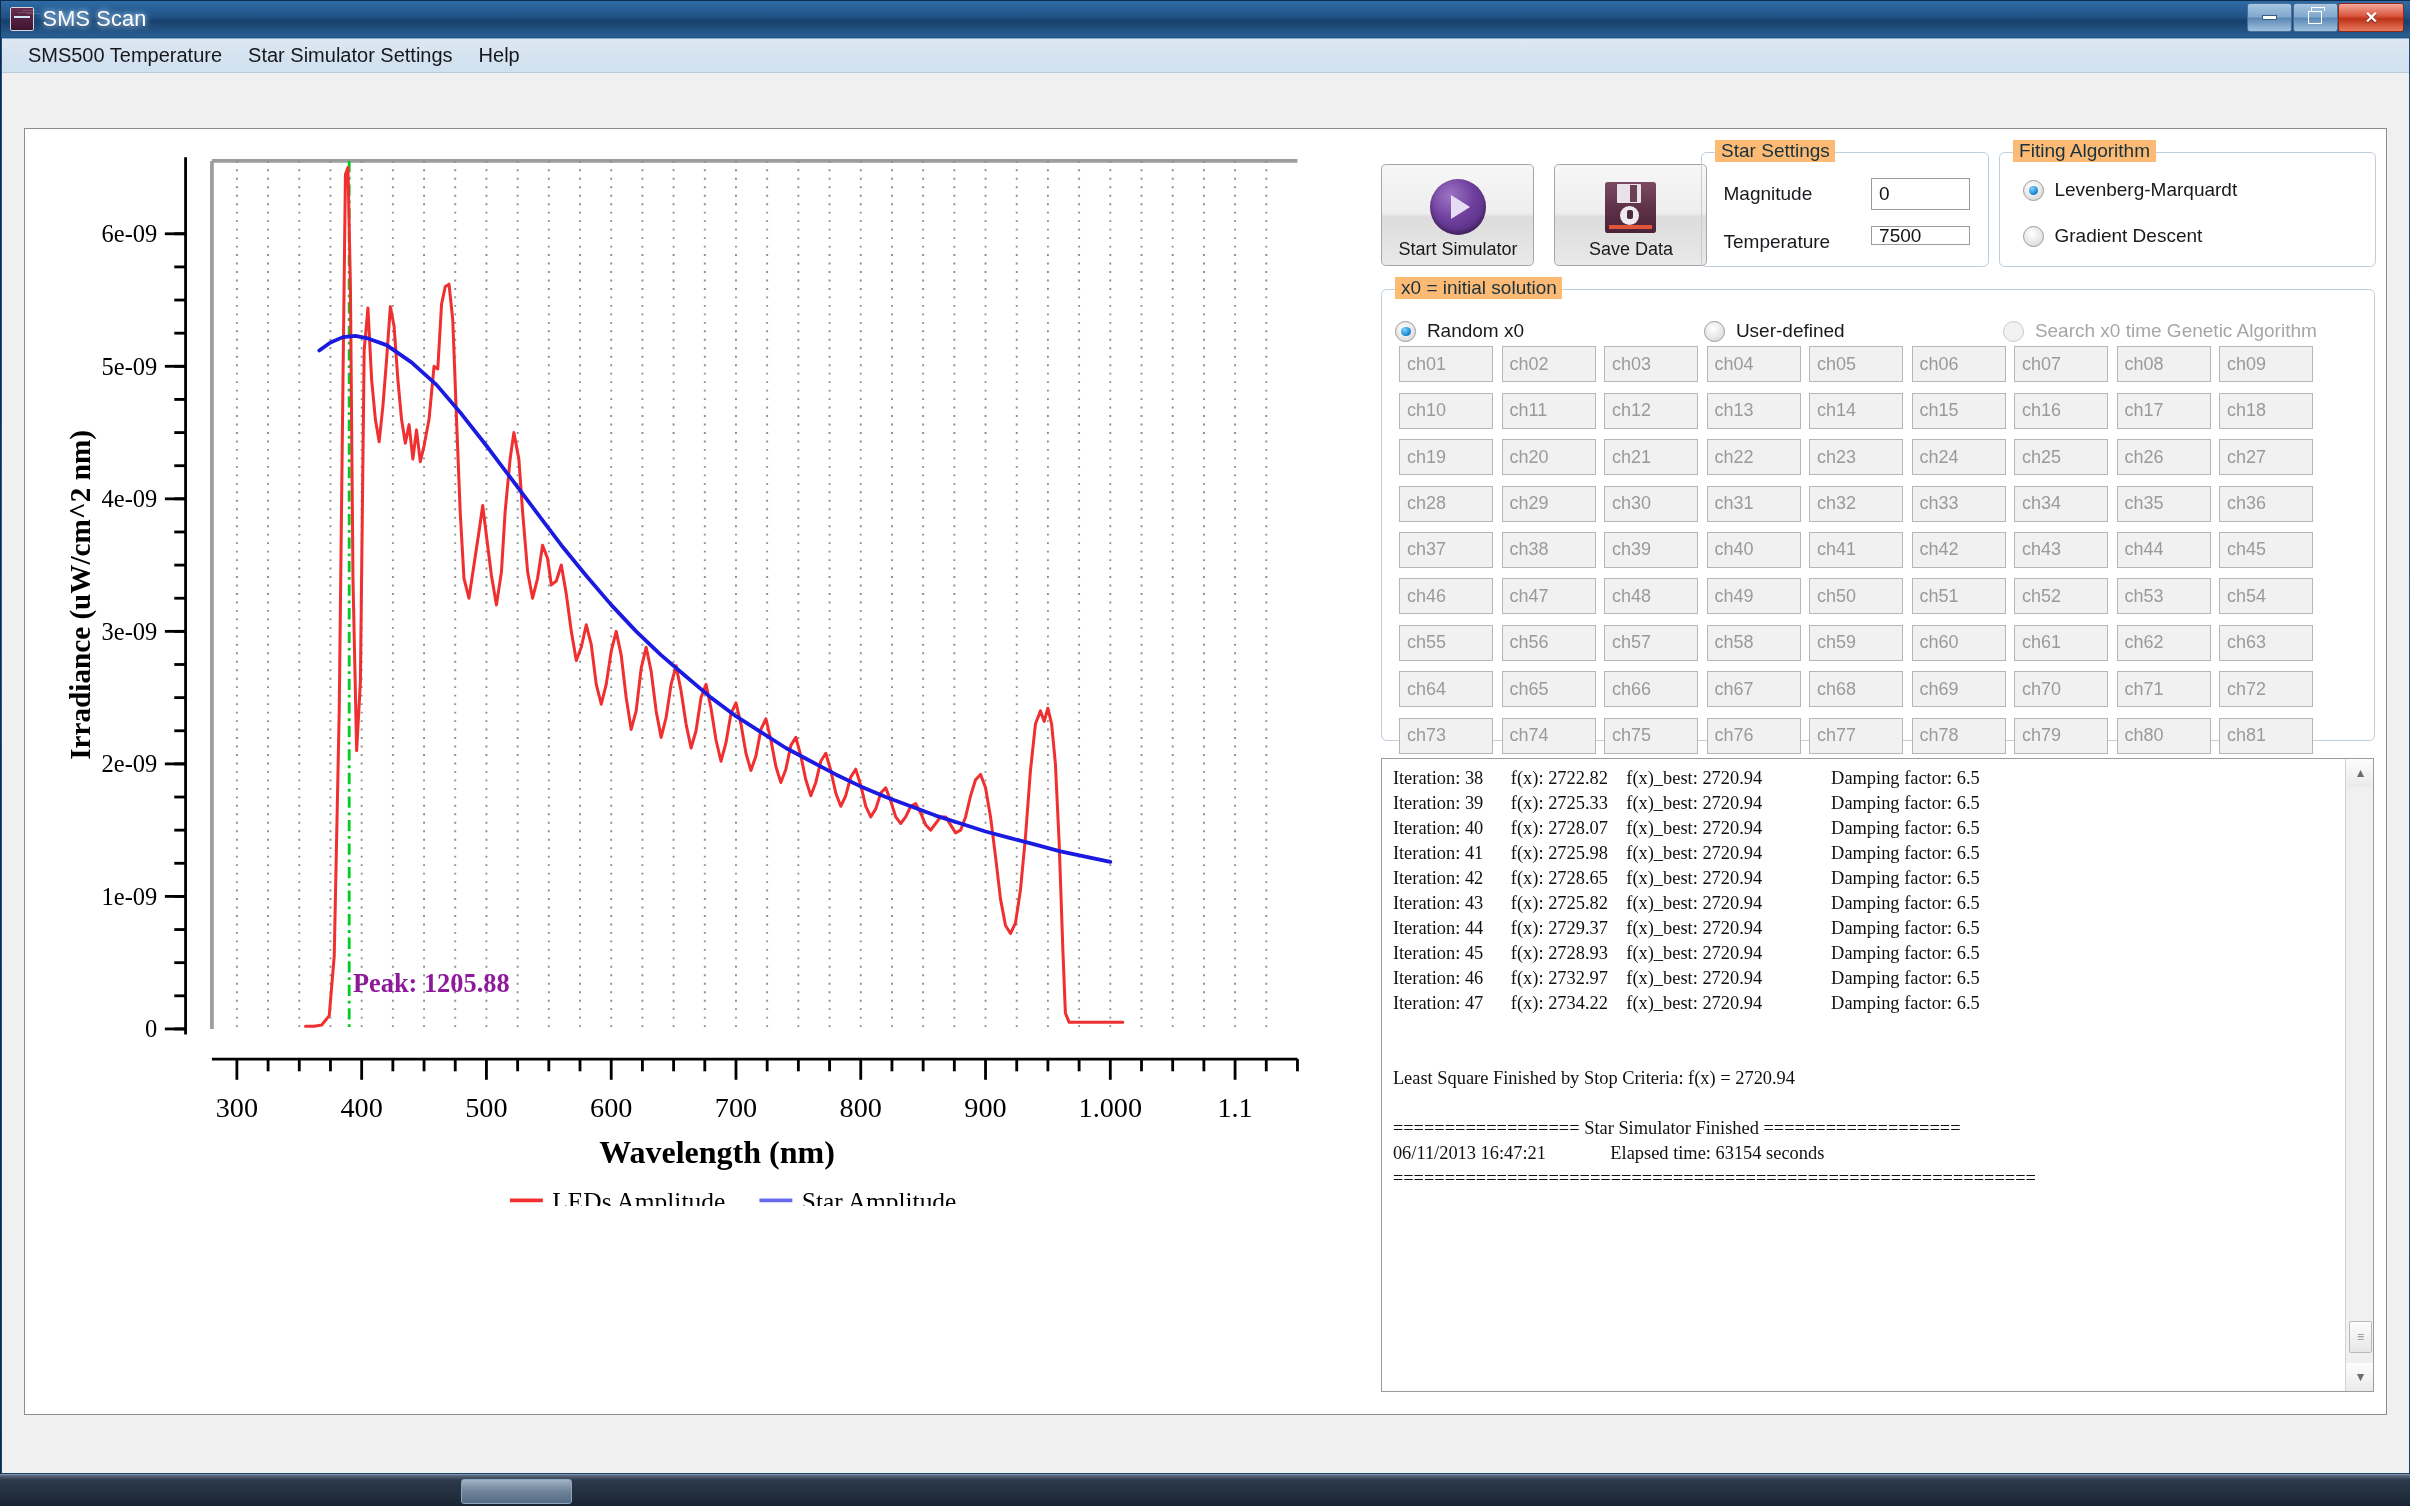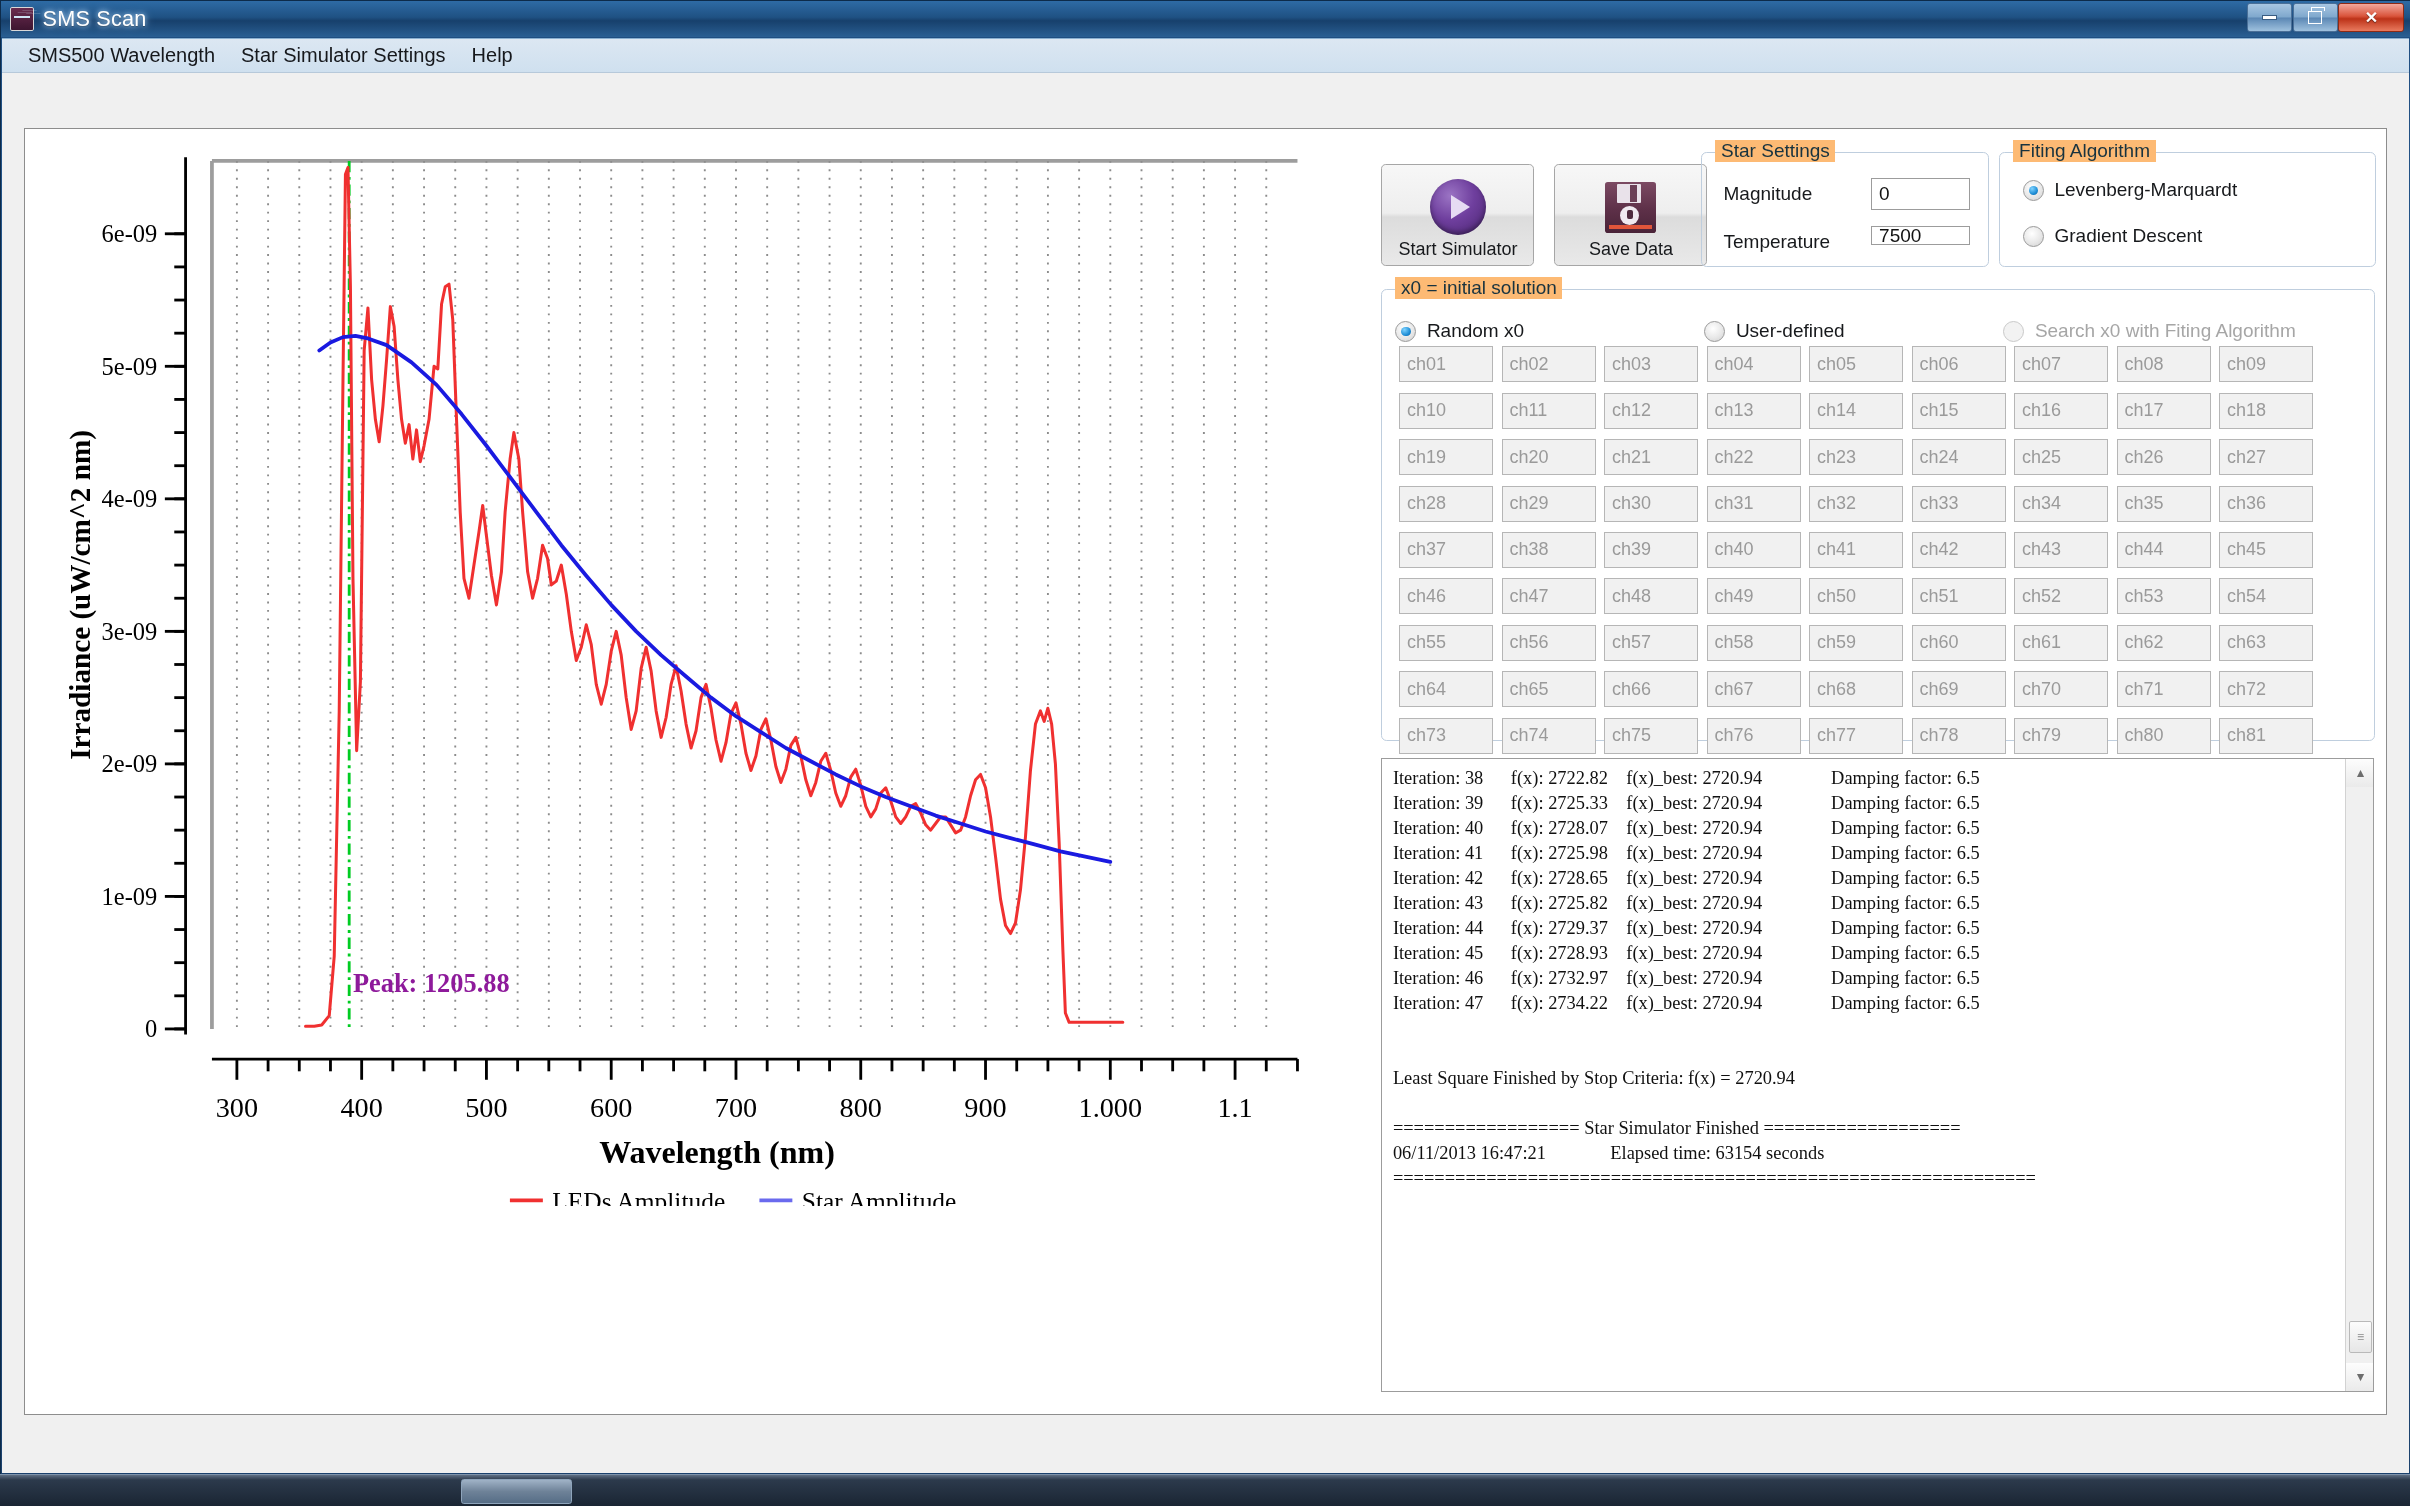--- a/index.html
+++ b/index.html
@@ -209,21 +209,21 @@
         </div>
       <div class="wbtn close">
           <span>✕</span>
         </div>
     </div>
   </div>
 
   <div id="clientarea">
 
     <div id="menubar">
-      <div class="menuitem">SMS500 Wavelength</div>
+      <div class="menuitem">SMS500 Temperature</div>
       <div class="menuitem">Star Simulator Settings</div>
       <div class="menuitem">Help</div>
     </div>
 
 
     <div id="tabpanel">
 
       <div id="chart-area">
         <svg id="chart-svg" width="1271" height="1064" viewBox="0 0 1350 1130">
           <g id="chart-root">
@@ -404,21 +404,21 @@
           <div class="radio-row" style="left:13px; top:30px;">
             <span class="radio checked"></span>
             <span>Random x0</span>
           </div>
           <div class="radio-row" style="left:322px; top:30px;">
             <span class="radio"></span>
             <span>User-defined</span>
           </div>
           <div class="radio-row disabled" style="left:621px; top:30px;">
             <span class="radio"></span>
-            <span>Search x0 with Fiting Algorithm</span>
+            <span>Search x0 time Genetic Algorithm</span>
           </div>
           <div id="chgrid">
               <div class="chbox">ch01</div>
               <div class="chbox">ch02</div>
               <div class="chbox">ch03</div>
               <div class="chbox">ch04</div>
               <div class="chbox">ch05</div>
               <div class="chbox">ch06</div>
               <div class="chbox">ch07</div>
               <div class="chbox">ch08</div>

